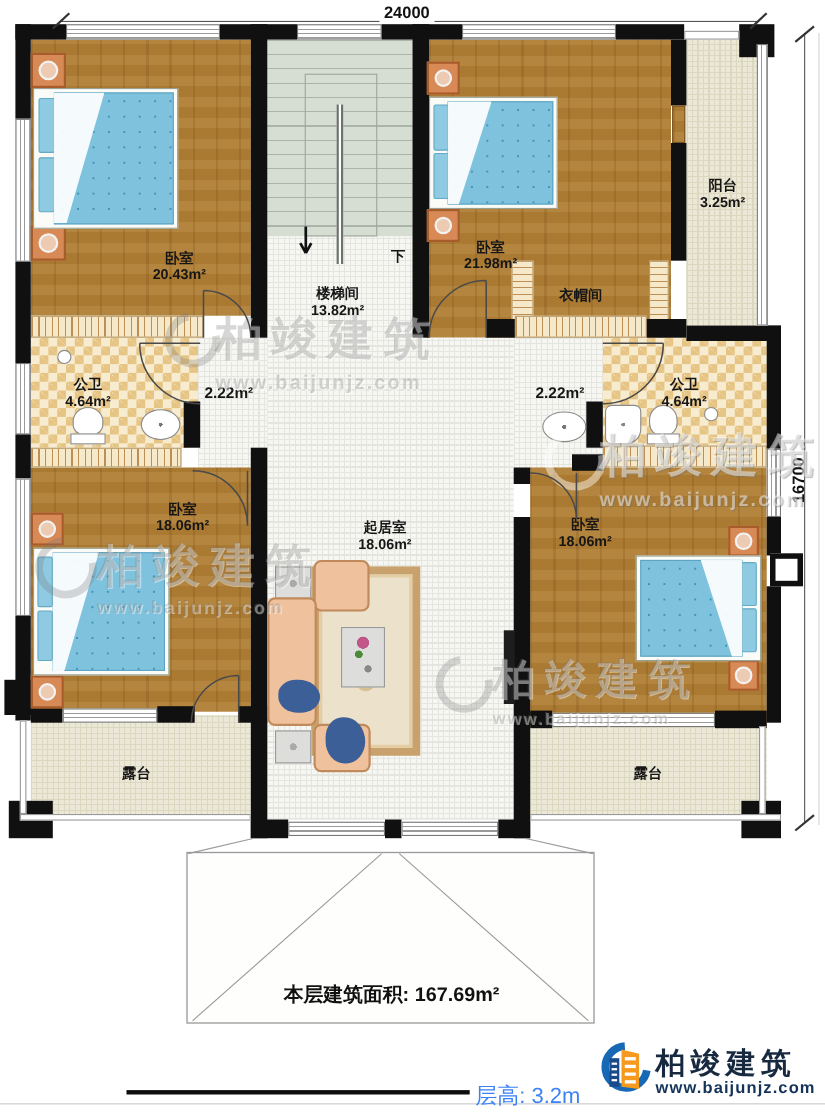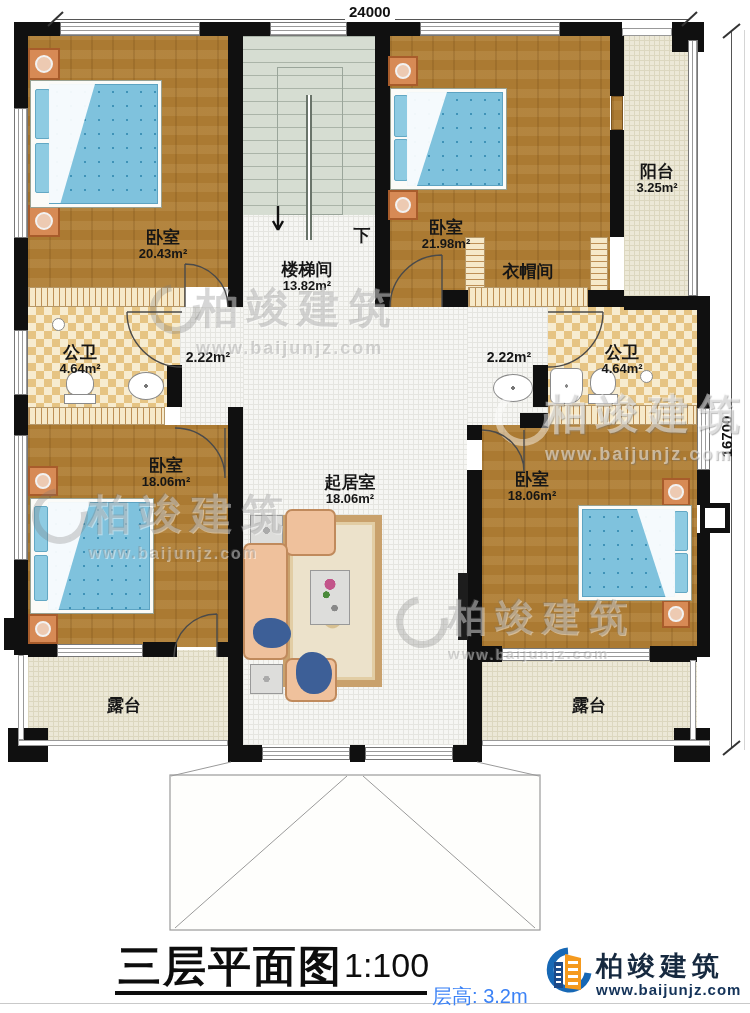--- a/index.html
+++ b/index.html
@@ -25,21 +25,21 @@
   .hatch{position:absolute;background:#f6e9c9;border:1px solid #b59767;box-sizing:border-box;
     background-image:repeating-linear-gradient(90deg,#bd8f55 0 1px,rgba(0,0,0,0) 1px 6px);}
   .hatch-v{background-image:repeating-linear-gradient(0deg,#bd8f55 0 1px,rgba(0,0,0,0) 1px 6px);}
   .win-h{position:absolute;background:#fff;border:1px solid #777;box-sizing:border-box;
     background-image:repeating-linear-gradient(to bottom,rgba(0,0,0,0) 0 3px,#9a9a9a 3px 4px);}
   .win-v{position:absolute;background:#fff;border:1px solid #777;box-sizing:border-box;
     background-image:repeating-linear-gradient(to right,rgba(0,0,0,0) 0 3px,#9a9a9a 3px 4px);}
   .rail{position:absolute;background:#fff;border:1px solid #999;box-sizing:border-box;}
   .lbl{position:absolute;color:#161616;font-weight:bold;text-align:center;transform:translateX(-50%);
        white-space:nowrap;line-height:1.12;}
-  .lbl .nm{font-size:17px;display:block;}
+  .lbl .nm{font-size:13px;display:block;}
   .lbl .ar{font-size:13px;display:block;}
   .bed{position:absolute;background:#fbfbf8;border:1px solid #98a192;}
   .mat{position:absolute;background:#7fc2dd;border:1px solid #5da3c2;
     background-image:radial-gradient(circle,#3f93b8 12%,rgba(0,0,0,0) 14%);background-size:14px 14px;}
   .sheet{position:absolute;background:#fff;opacity:.92;}
   .pil{position:absolute;background:#8ecbe2;border:1px solid #63a8c4;border-radius:2px;}
   .stand{position:absolute;background:#d78a55;border:2px solid #a85c2b;box-sizing:border-box;}
   .stand::after{content:"";position:absolute;left:18%;top:18%;right:18%;bottom:18%;
     border:2px solid #f2f2f2;border-radius:50%;background:rgba(255,255,255,.55);}
   .sofa{position:absolute;background:#efc19c;border:2px solid #c08a5c;border-radius:7px;box-sizing:border-box;}
@@ -313,23 +313,24 @@
     <path d="M48,26 L63,12" stroke="#333" stroke-width="2"></path>
     <path d="M682,26 L697,12" stroke="#333" stroke-width="2"></path>
     <path d="M723,38 L740,24" stroke="#333" stroke-width="2"></path>
     <path d="M723,755 L740,741" stroke="#333" stroke-width="2"></path>
 
     <rect x="170" y="775" width="370" height="155" fill="#fefefc" stroke="#9a9a9a" stroke-width="1.2"></rect>
     <path d="M347,776 L175,928 M363,776 L535,928" stroke="#9a9a9a" stroke-width="1"></path>
     <path d="M231,762 L171,776 M477,762 L539,776" stroke="#9a9a9a" stroke-width="1"></path>
   </svg>
 
-
-  <div class="footer-title" style="left:118px;top:938px;">三层平面图</div>
-  <div class="footer-scale" style="left:344px;top:946px;">1:100</div>
+  <div class="areaRoof" style="left:356px;top:892px;">
+    <span>本层建筑面积:</span> <span>167.69m²</span>
+  </div>
+
   <div class="abs" style="left:115px;top:991px;width:312px;height:4px;background:#0d0d0d;"></div>
   <div class="abs" style="left:0px;top:1003px;width:750px;height:1px;background:#c9c9c9;"></div>
   <div class="footer-h" style="left:432px;top:983px;">
     <span>层高:</span> <span>3.2m</span>
   </div>
 
   <svg class="abs" style="left:544px;top:944px;" width="48" height="56" viewBox="0 0 48 56">
     <path d="M24,7 A19,19 0 1 0 44,29" stroke="#1768b5" stroke-width="7" fill="none"></path>
     <rect x="10" y="18" width="9" height="26" fill="#1b4a8a"></rect>
     <path d="M21,10 L37,14 L37,46 L21,44 Z" fill="#f59a1e"></path>

